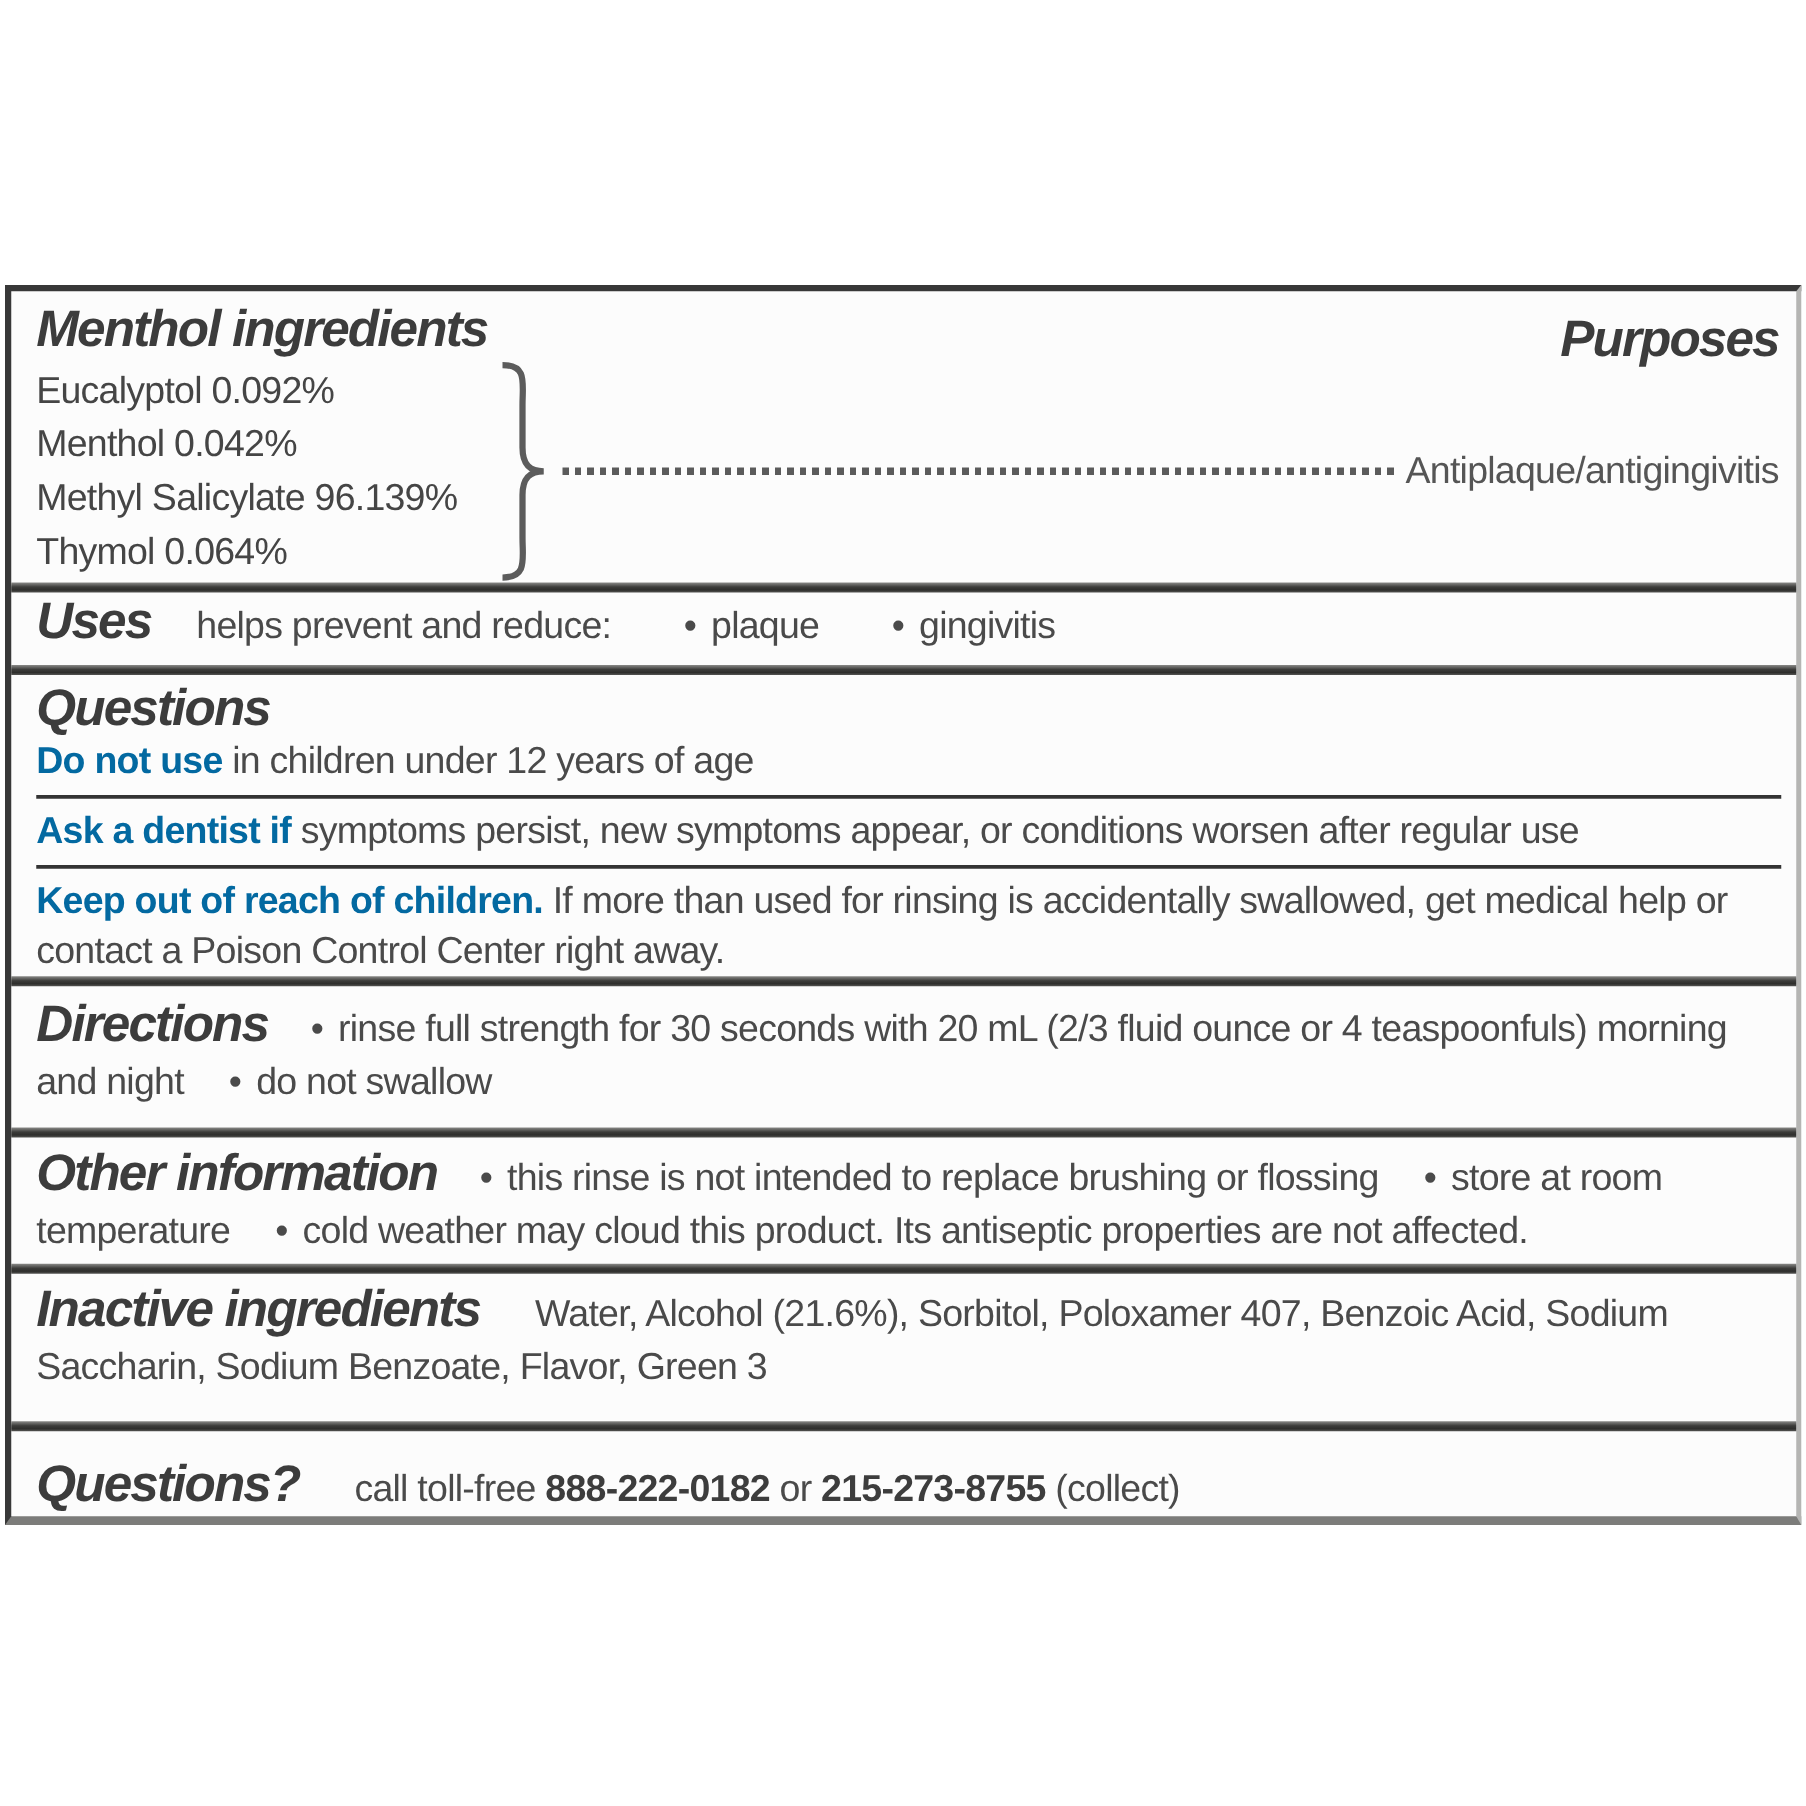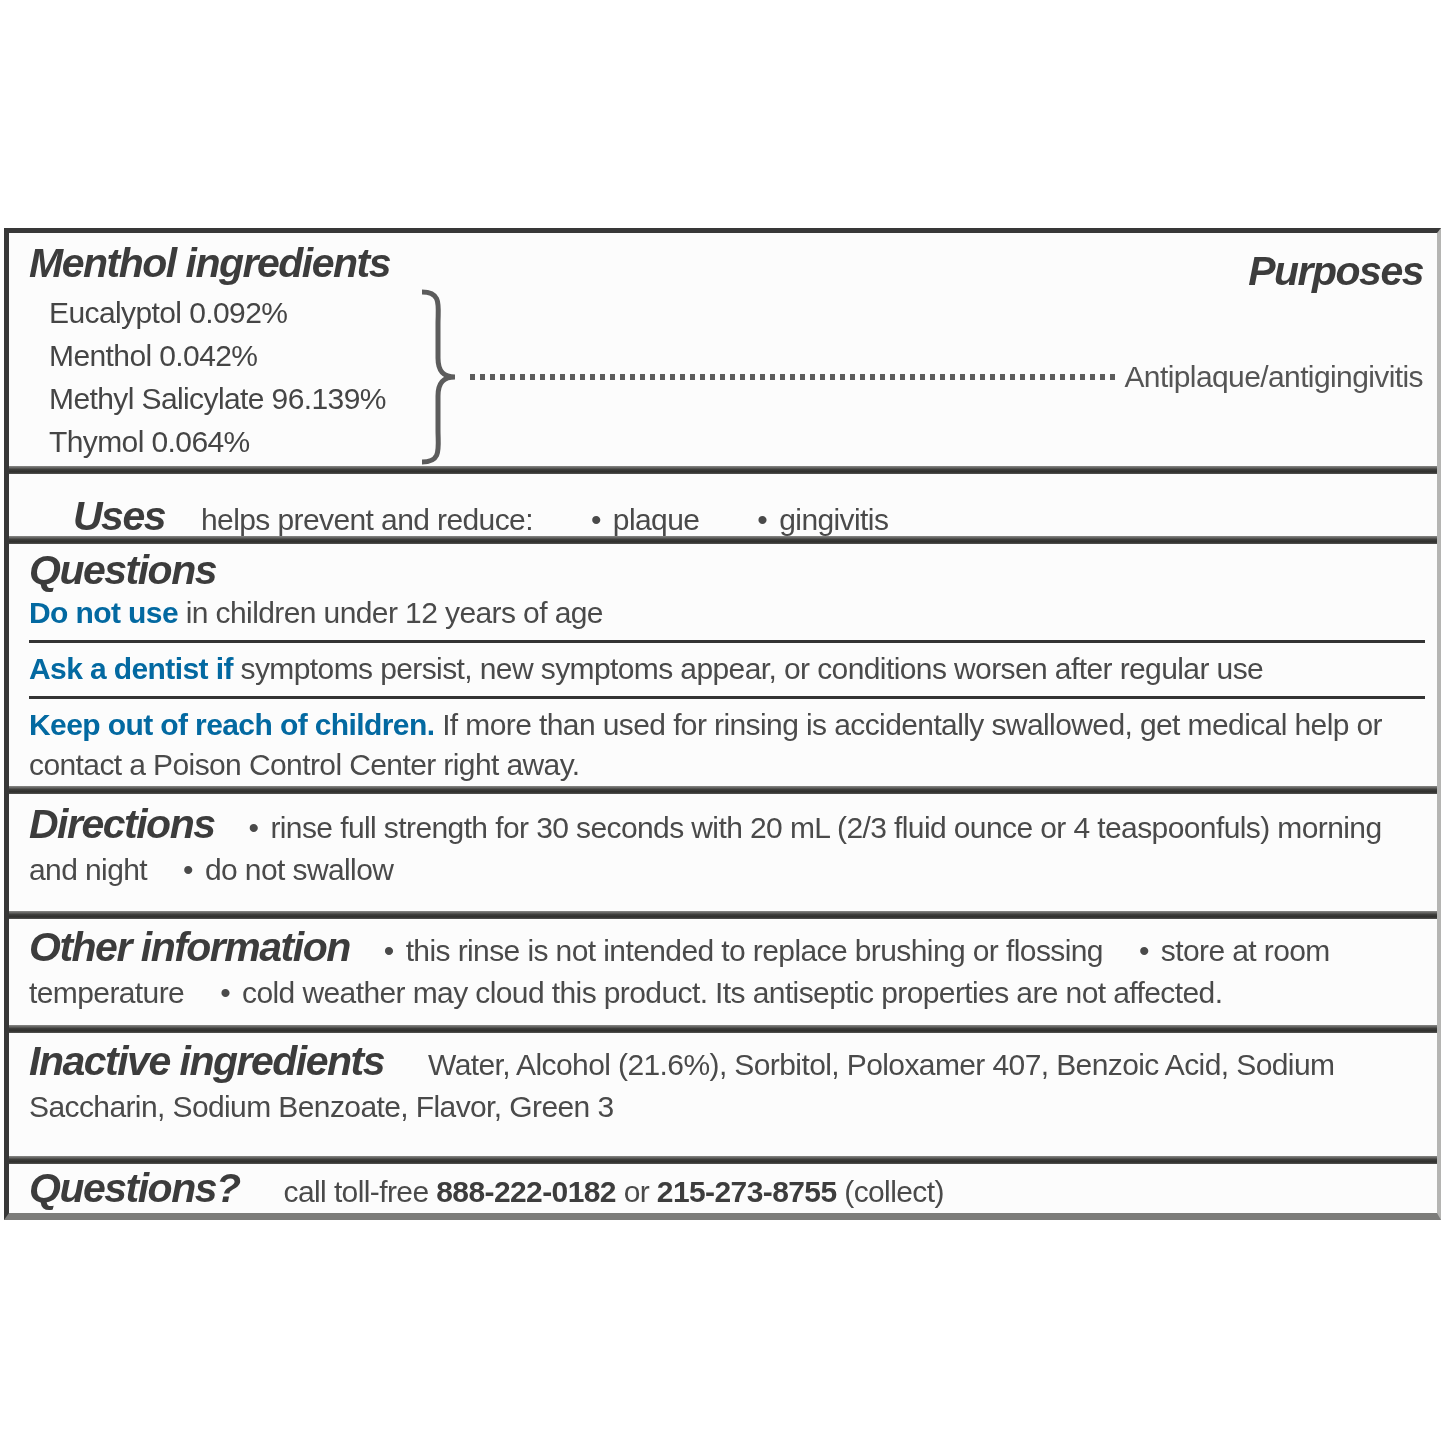--- a/index.html
+++ b/index.html
@@ -24,45 +24,45 @@
     font-style:italic;font-weight:bold;font-size:41px;letter-spacing:-1.5px;
     color:#3c3c3c;line-height:1.1;
   }
   .heading.inline{display:inline;vertical-align:baseline;}
   .body-txt{font-size:30px;letter-spacing:-0.6px;color:#4a4a4a;line-height:42px;}
   b.lead{color:#0369a1;}
 
   
   .sec-active{height:234px;position:relative;padding-top:8px;}
   .purposes{position:absolute;top:16px;right:14px;text-align:right;}
-  .active-row{display:flex;align-items:center;margin-top:2px;margin-left:20px;}
+  .active-row{display:flex;align-items:center;margin-top:2px;}
   .ingredients{flex:none;}
   .ingredients div{font-size:30px;letter-spacing:-0.6px;color:#454545;line-height:43px;}
   .brace{flex:none;margin-left:28px;}
   .leader{
     flex:1;height:6px;align-self:center;margin:0 4px 0 8px;
     background:repeating-linear-gradient(to right,#5b5b5b 0 5px,transparent 5px 10px);
   }
   .purpose-val{flex:none;align-self:center;font-size:30px;letter-spacing:-0.6px;color:#555555;padding-right:2px;}
 
   
-  .sec-uses{height:62px;padding-top:20px;white-space:nowrap;margin-left:44px;}
+  .sec-uses{height:62px;padding-top:0;white-space:nowrap;}
   .gap-md{display:inline-block;width:36px;}
   .gap-lg{display:inline-block;width:58px;}
   .bli::before{content:"\2022";margin-right:12px;color:#4a4a4a;}
 
   
   .sec-warnings{height:248px;padding-top:4px;}
   .sec-warnings .body-txt{display:block;line-height:40px;}
 
   
   .sec-directions{height:120px;padding-top:8px;}
   .sec-other{height:108px;padding-top:6px;}
   .sec-inactive{height:126px;padding-top:6px;}
-  .sec-questions{flex:1;padding-top:2px;}
+  .sec-questions{flex:1;padding-top:20px;}
   .h-gap{display:inline-block;width:34px;}
   .h-gap-wide{display:inline-block;width:44px;}
   .phone{font-weight:bold;color:#3d3d3d;}
 </style>
 </head>
 <body>
 
 <div class="canvas">
   <div class="drug-label">
 

